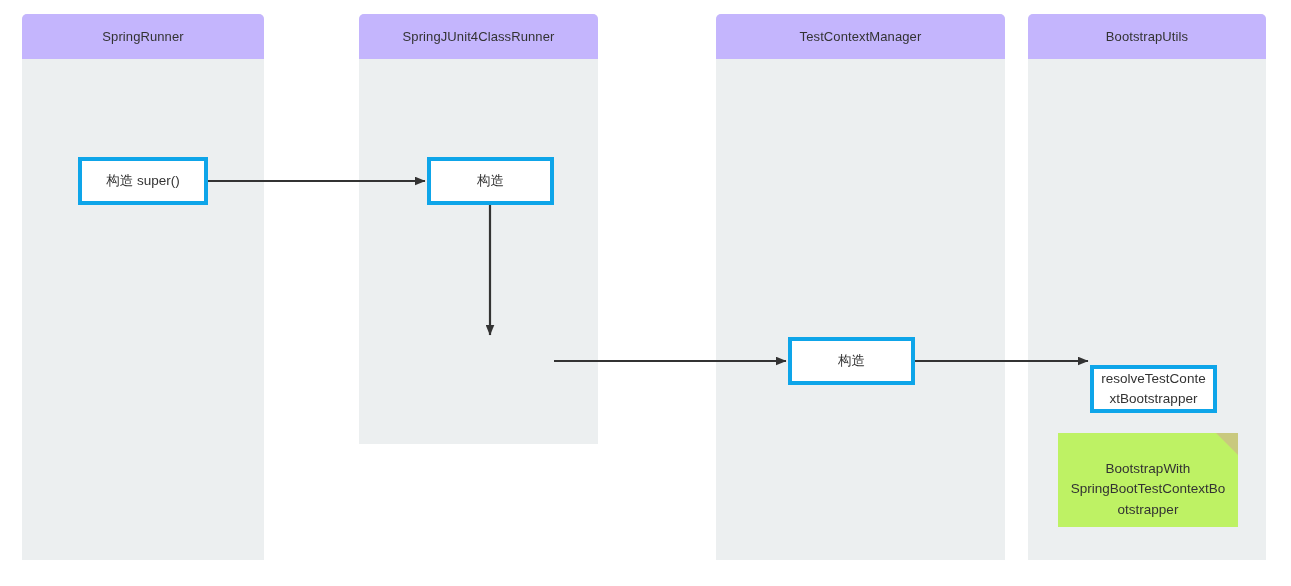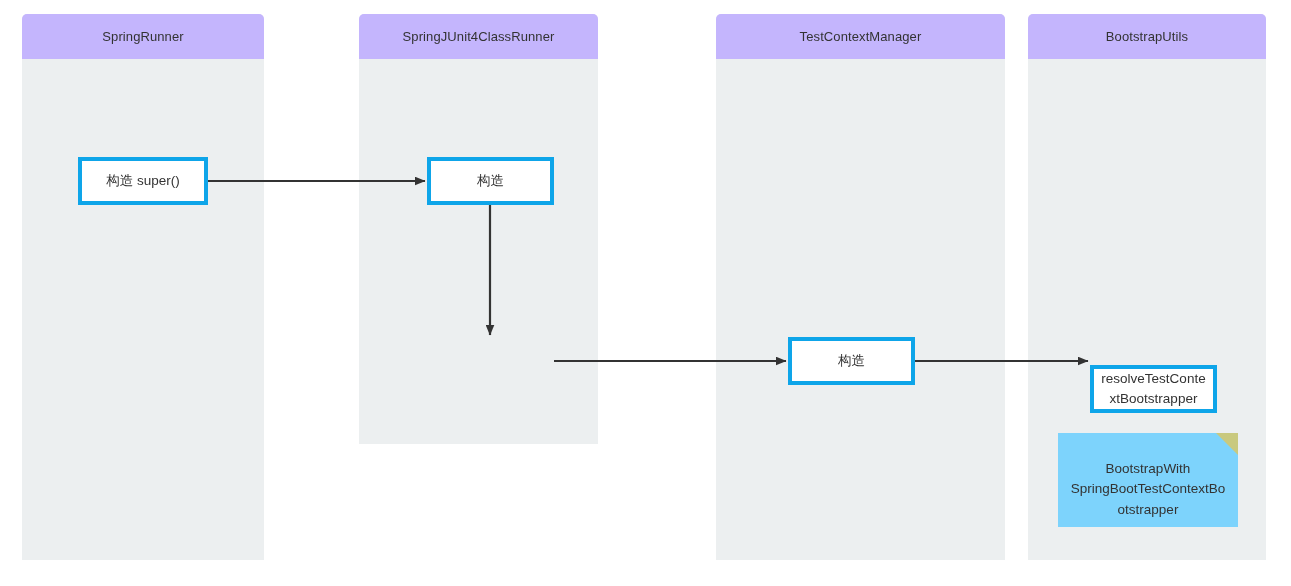--- a/index.html
+++ b/index.html
@@ -66,21 +66,21 @@
     color: #333333;
     text-align: center;
     line-height: 1.45;
     padding: 0 2px;
     white-space: pre-line;
   }
   
   .note {
     position: absolute;
     box-sizing: border-box;
-    background: #7dd3fc;
+    background: #bef264;
     z-index: 5;
   }
   .note-fold {
     position: absolute;
     right: 0;
     top: 0;
     width: 0;
     height: 0;
     border-left: 22px solid transparent;
     border-top: 22px solid #c9c97e;

